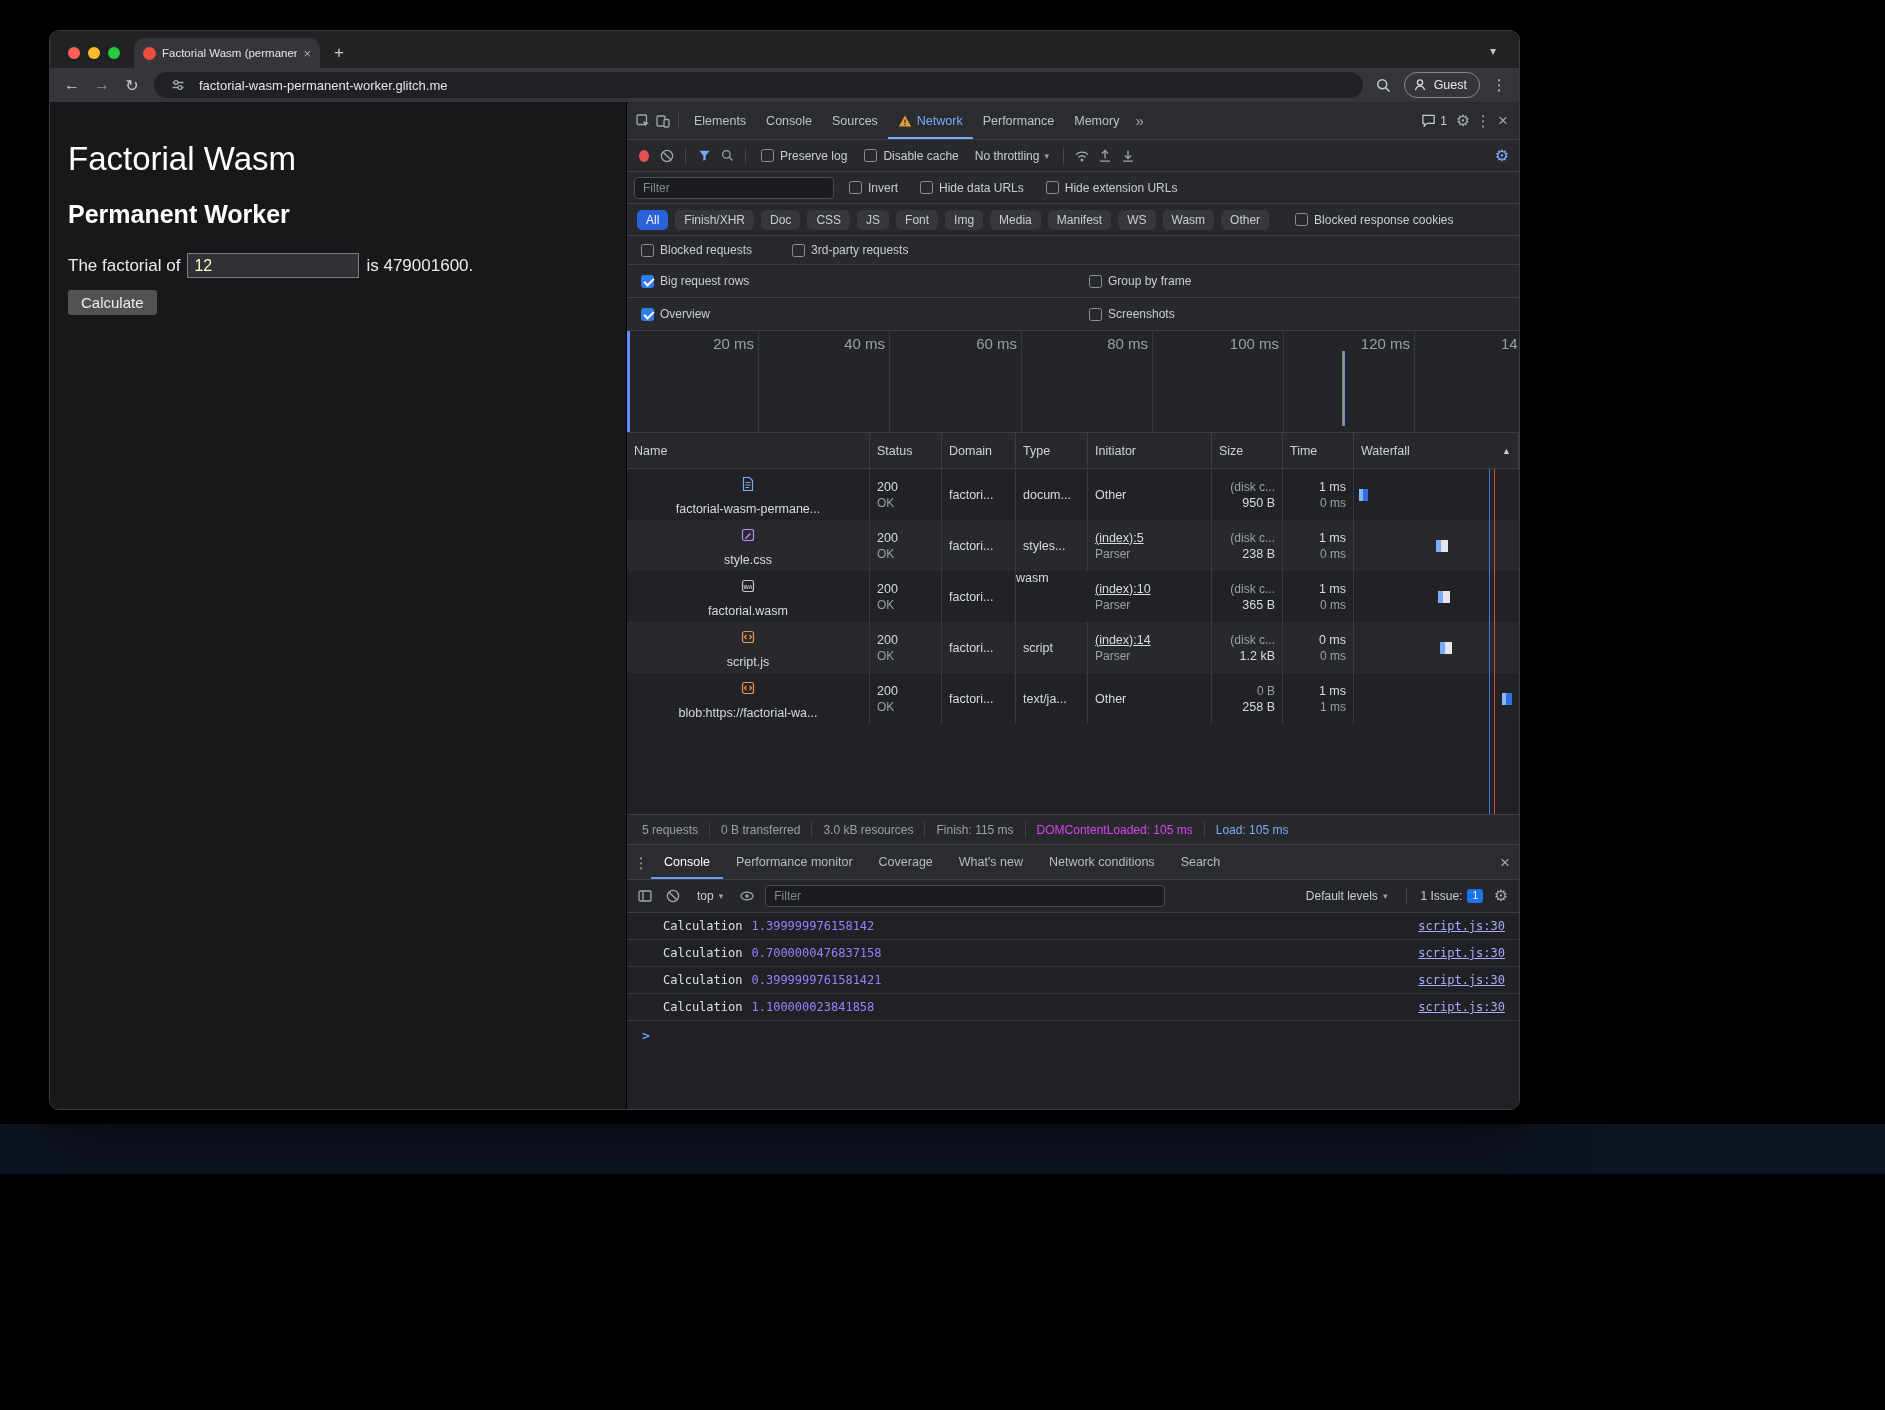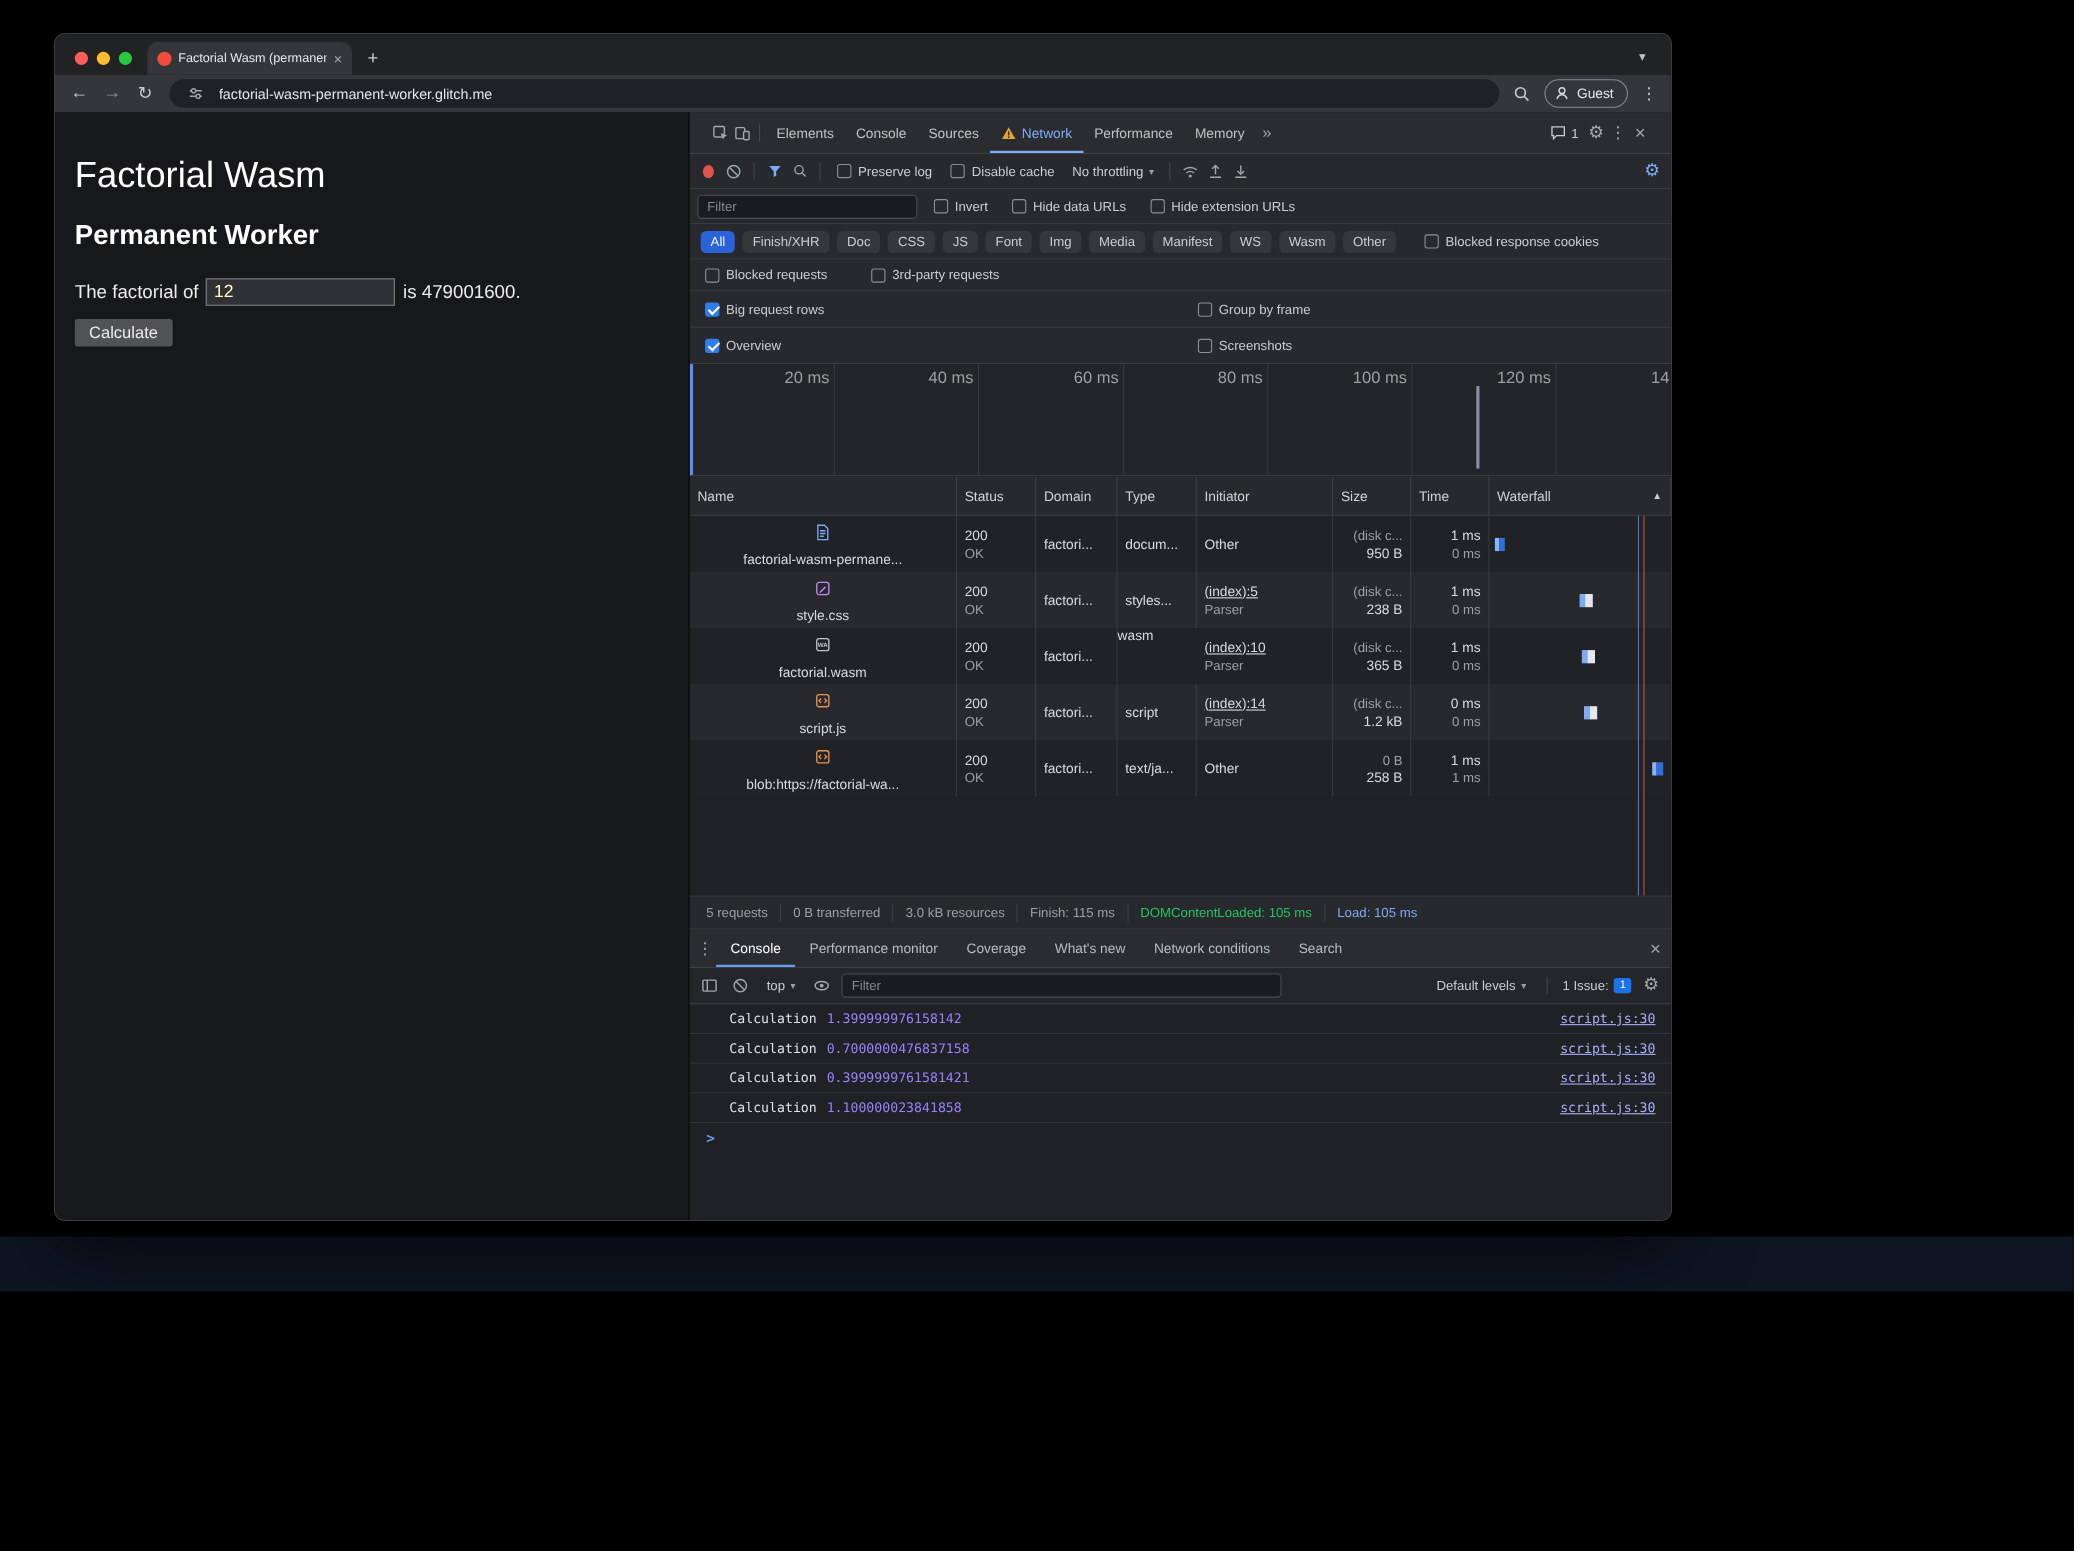--- a/index.html
+++ b/index.html
@@ -41,21 +41,21 @@
   .fact-line{font-size:17px;color:#ececec;display:flex;align-items:center;white-space:nowrap}
   .fact-input{width:172px;height:25px;background:#303134;border:1px solid #7a7d80;color:#fef9c3;font-size:16px;padding:1px 6px;margin:0 7px;font-family:"Liberation Sans",sans-serif}
   .calc-btn{margin-top:12px;background:#505254;color:#ededee;border:none;border-radius:3px;padding:4px 13px;font-size:15px;font-family:"Liberation Sans",sans-serif}
 
   
   .devtools{flex:1;min-width:0;display:flex;flex-direction:column;background:#1f2124;border-left:1px solid #000;color:#c9cdd2;font-size:12px}
   .vsep{width:1px;height:16px;background:#44474c;margin:0 5px;flex-shrink:0}
   .icon16{width:20px;height:20px;display:flex;align-items:center;justify-content:center;flex-shrink:0}
   .glyph{color:#a2a7ac;font-size:15px;line-height:1}
 
-  .dt-tabbar{height:38px;background:#2a2c30;border-bottom:1px solid #3c4045;display:flex;align-items:center;padding:0 18px;flex-shrink:0}
+  .dt-tabbar{height:38px;background:#2a2c30;border-bottom:1px solid #3c4045;display:flex;align-items:center;padding:0 6px;flex-shrink:0}
   .dt-tab{height:100%;display:flex;align-items:center;gap:5px;padding:0 10px;color:#bdc2c7;font-size:12.5px}
   .dt-tab.active{color:#7cacf8;box-shadow:inset 0 -2px 0 #7cacf8}
   .dt-spacer{flex:1}
   .issues-btn{display:flex;align-items:center;gap:4px;color:#c9cdd2;padding:0 6px}
 
   .netbar{height:32px;background:#28292d;border-bottom:1px solid #3c4045;display:flex;align-items:center;gap:3px;padding:0 7px;flex-shrink:0}
   .rec-dot{width:12px;height:12px;border-radius:50%;background:#e0524e;margin:0 5px}
   .cbl{display:flex;align-items:center;gap:6px;padding:0 7px;white-space:nowrap;color:#c9cdd2}
   .cb{width:13px;height:13px;border:1px solid #8b8f94;border-radius:2.5px;position:relative;flex-shrink:0;background:transparent}
   .cb.on{background:#2e7de9;border-color:#2e7de9}
@@ -105,21 +105,21 @@
   .wfbar i{display:block;height:100%}
   .nt-filler{flex:1}
   .wf-line{position:absolute;top:36px;bottom:0;width:1px}
   .wf-line.blue{left:862px;background:rgba(84,134,240,.85)}
   .wf-line.red{left:867px;background:rgba(226,78,66,.9)}
 
   
   .nt-summary{height:30px;background:#27292d;border-top:1px solid #3c4045;display:flex;align-items:center;padding:0 4px;flex-shrink:0;font-size:12px;color:#9aa0a6;overflow:hidden;white-space:nowrap}
   .sum-item{padding:0 11px;border-right:1px solid #3c4045;height:16px;display:flex;align-items:center}
   .sum-item:last-child{border-right:none}
-  .sum-dcl{color:#22c55e}
+  .sum-dcl{color:#d946ef}
   .sum-load{color:#7dabf8}
 
   
   .drawer{height:265px;border-top:1px solid #3c4045;display:flex;flex-direction:column;background:#1f2124;flex-shrink:0}
   .drawer-tabs{height:35px;background:#2a2c30;border-bottom:1px solid #3c4045;display:flex;align-items:center;padding:0 4px;flex-shrink:0}
   .dtab{height:100%;display:flex;align-items:center;padding:0 13px;color:#b7bcc2;font-size:12.5px;white-space:nowrap}
   .dtab.active{color:#fff;box-shadow:inset 0 -2px 0 #669df6}
   .drawer-toolbar{height:33px;background:#242629;border-bottom:1px solid #3c4045;display:flex;align-items:center;gap:8px;padding:0 8px;flex-shrink:0}
   .console-filter{width:400px}
   .issue-chip{display:flex;align-items:center;gap:5px;white-space:nowrap}

